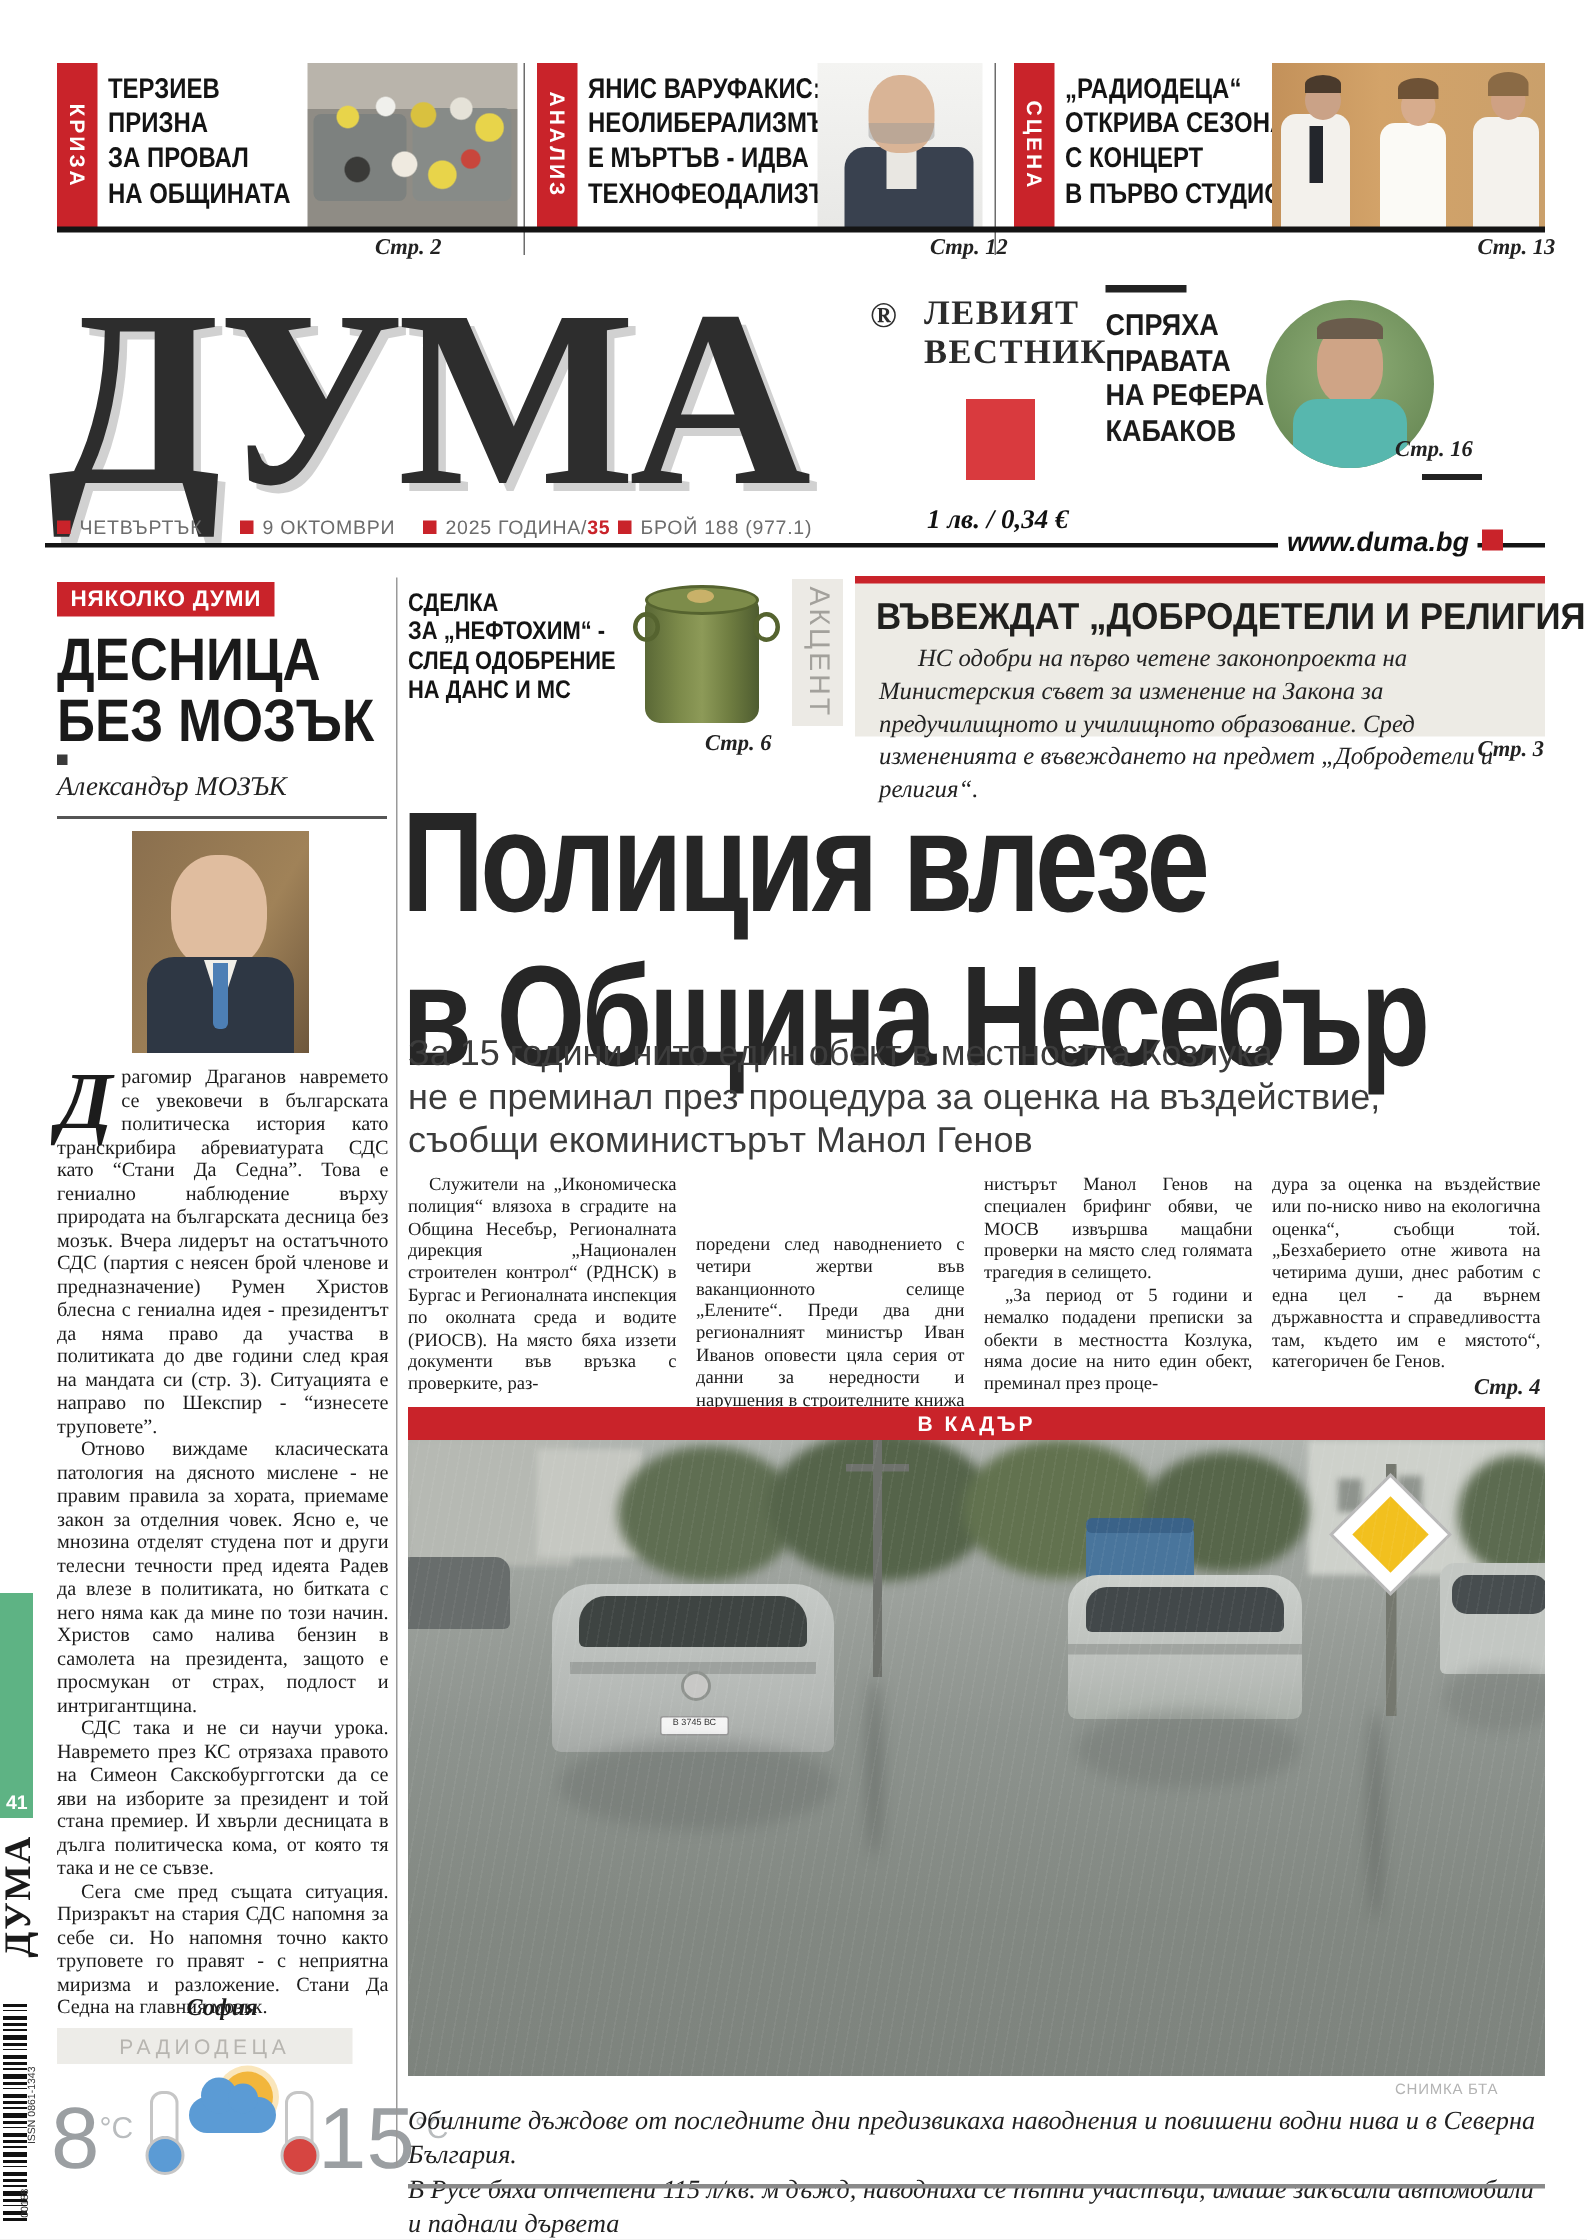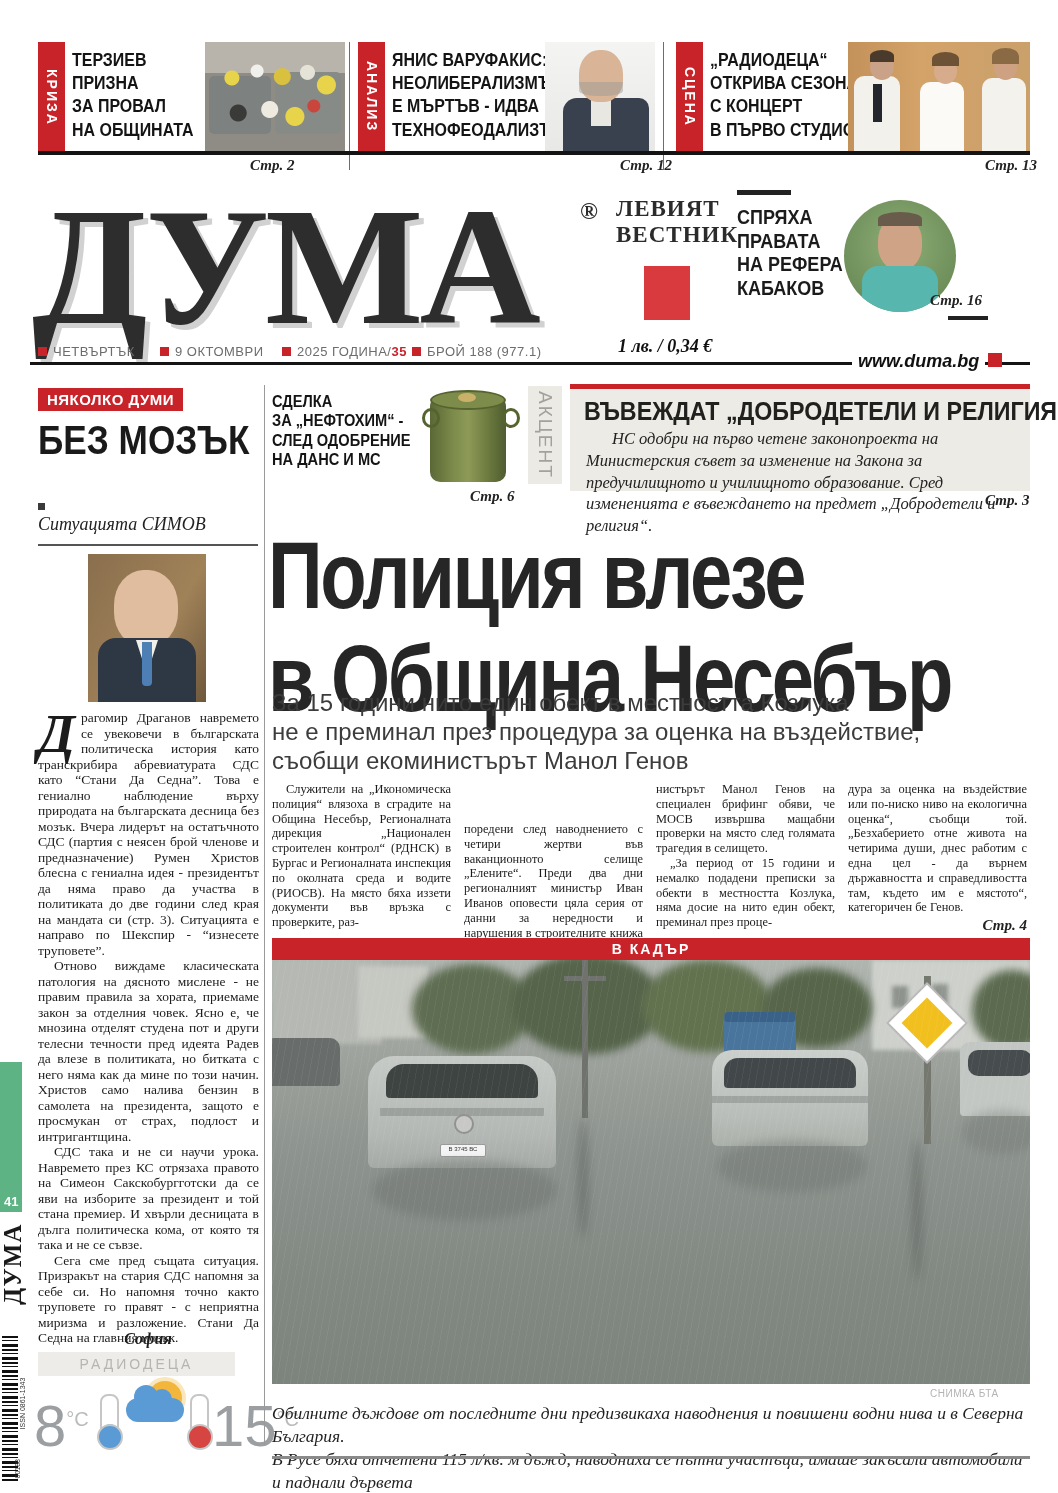--- a/index.html
+++ b/index.html
@@ -224,24 +224,25 @@
 
   <div class="abs" id="edge-green" style="left:0;top:1062px;width:22px;height:150px;"></div>
   <div class="abs" id="edge-week" style="left:4px;top:1194px;">41</div>
   <div class="abs" id="edge-logo" style="left:-22px;top:1256px;width:70px;text-align:center;">ДУМА</div>
   <div class="abs" id="barcode" style="left:2px;top:1336px;width:16px;height:146px;"></div>
   <div class="abs edge-tiny" style="left:-8px;top:1400px;width:60px;text-align:center;">ISSN 0861-1343</div>
   <div class="abs edge-tiny" style="left:2px;top:1460px;width:30px;">00188</div>
 
   <div class="abs" id="kicker" style="left:38px;top:388px;">НЯКОЛКО ДУМИ</div>
   <div class="abs op-title" style="left:38px;top:420px;width:222px;">
+    <div><span class="cx" style="transform:scaleX(0.88);">ДЕСНИЦА</span></div>
     <div><span class="cx" style="transform:scaleX(0.88);">БЕЗ МОЗЪК</span></div>
   </div>
   <div class="abs" style="left:38px;top:503px;width:7px;height:7px;background:#3a3a3a;"></div>
-  <div class="abs" id="op-author" style="left:38px;top:514px;">Ситуацията СИМОВ</div>
+  <div class="abs" id="op-author" style="left:38px;top:514px;">Александър МОЗЪК</div>
   <div class="abs" style="left:38px;top:544px;width:220px;height:2px;background:#555;"></div>
 
   <div class="abs" style="left:88px;top:554px;width:118px;height:148px;overflow:hidden;background:linear-gradient(120deg,#8a6f4e,#a08258 60%,#6e573c);">
     <div class="abs" style="left:26px;top:16px;width:64px;height:76px;background:#e0bd9f;border-radius:46% 46% 44% 44%;"></div>
     <div class="abs" style="left:10px;top:84px;width:98px;height:64px;background:#2e3744;border-radius:18px 18px 0 0;"></div>
     <div class="abs" style="left:48px;top:86px;width:22px;height:34px;background:#f1efe9;clip-path:polygon(0 0,100% 0,50% 100%);"></div>
     <div class="abs" style="left:54px;top:88px;width:10px;height:44px;background:#4d7fb5;border-radius:0 0 4px 4px;"></div>
   </div>
 
   <div class="abs op-text" style="left:38px;top:710px;width:221px;">
@@ -302,21 +303,21 @@
   <div class="abs cols" style="left:272px;top:782px;width:758px;height:150px;">
     <div class="col">
       <p style="text-indent:14px;">Служители на „Икономическа полиция“ влязоха в сградите на Община Несебър, Регионалната дирекция „Национален строителен контрол“ (РДНСК) в Бургас и Регионалната инспекция по околната среда и водите (РИОСВ). На място бяха иззети документи във връзка с проверките, раз-</p>
     </div>
     <div class="col">
       <p style="text-indent:0;margin-top:40px;">поредени след наводнението с четири жертви във ваканционното селище „Елените“. Преди два дни регионалният министър Иван Иванов оповести цяла серия от данни за нередности и нарушения в строителните книжа след проверките в „Елените“.</p>
       <p>Междувременно екоми-</p>
     </div>
     <div class="col">
       <p style="text-indent:0;">нистърът Манол Генов на специален брифинг обяви, че МОСВ извършва мащабни проверки на място след голямата трагедия в селището.</p>
-      <p>„За период от 15 години и немалко подадени преписки за обекти в местността Козлука, няма досие на нито един обект, преминал през проце-</p>
+      <p>„За период от 5 години и немалко подадени преписки за обекти в местността Козлука, няма досие на нито един обект, преминал през проце-</p>
     </div>
     <div class="col">
       <p style="text-indent:0;">дура за оценка на въздействие или по-ниско ниво на екологична оценка“, съобщи той. „Безхаберието отне живота на четирима души, днес работим с една цел - да върнем държавността и справедливостта там, където им е мястото“, категоричен бе Генов.</p>
       <span class="pageref">Стр. 4</span>
     </div>
   </div>
 
   <div class="abs" id="kader-banner" style="left:272px;top:938px;width:758px;">В КАДЪР</div>
 
   <div class="abs" id="flood-photo" style="left:272px;top:960px;width:758px;height:424px;">

